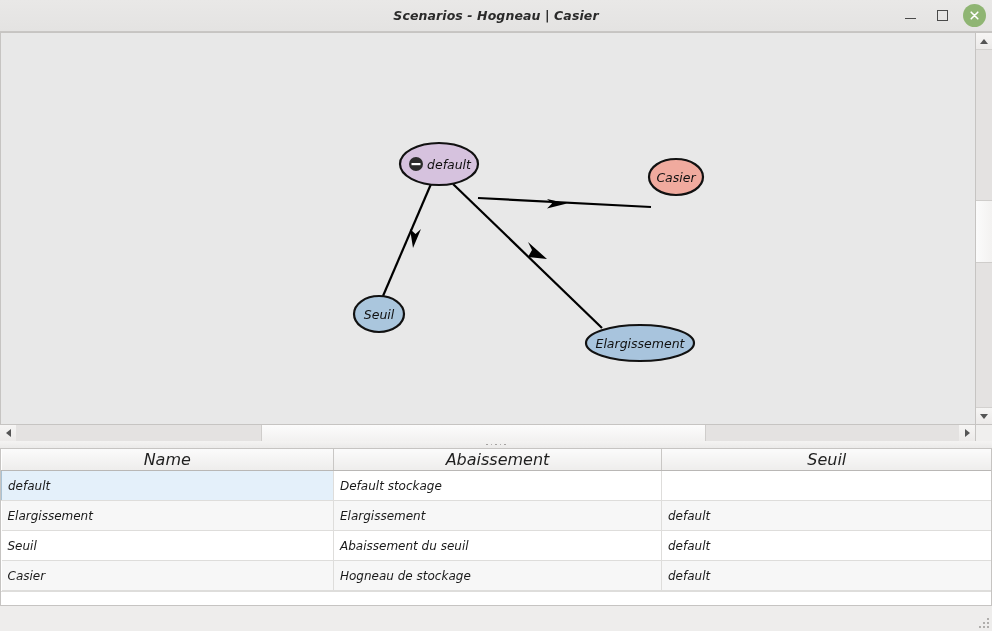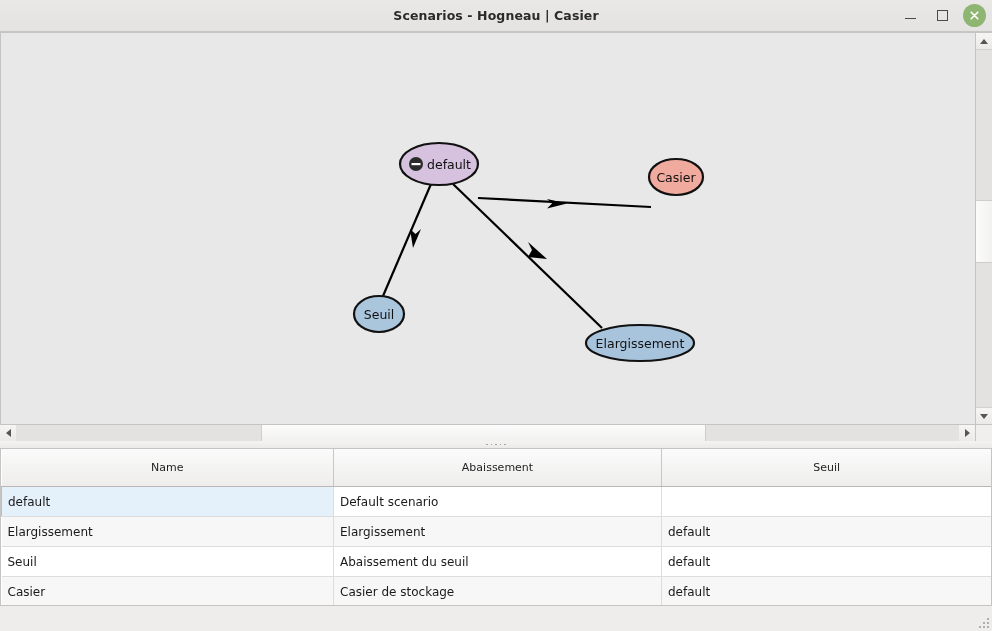--- a/index.html
+++ b/index.html
@@ -17,20 +17,21 @@
   }
 
   .window {
     position: relative;
     width: 992px;
     height: 631px;
     background: #f2f1f0;
     display: flex;
     flex-direction: column;
     box-sizing: border-box;
+    font-style: italic;
   }
 
   
   .titlebar {
     position: relative;
     height: 31px;
     min-height: 31px;
     background: linear-gradient(#e9e8e7, #e4e3e2);
     border-bottom: 1px solid #c8c6c4;
     display: flex;
@@ -250,24 +251,24 @@
     border-collapse: collapse;
     table-layout: fixed;
     font-size: 12px;
   }
   table.scenario-table th {
     height: 21px;
     background: linear-gradient(#fbfbfb, #eeedec);
     border-right: 1px solid #c9c7c5;
     border-bottom: 1px solid #b9b7b5;
     font-weight: normal;
-    font-size: 11px;
+    font-size: 16px;
     color: #1f1f1f;
     text-align: center;
-    padding: 8px;
+    padding: 0;
     cursor: default;
   }
   table.scenario-table th:last-child { border-right: none; }
   table.scenario-table td {
     height: 29px;
     padding: 0 6px;
     border-right: 1px solid #dedddb;
     border-bottom: 1px solid #dedddb;
     color: #1a1a1a;
     overflow: hidden;
@@ -443,36 +444,36 @@
       <thead>
         <tr>
           <th>Name</th>
           <th>Abaissement</th>
           <th>Seuil</th>
         </tr>
       </thead>
       <tbody>
         <tr class="row-even">
           <td class="cell-selected">default</td>
-          <td>Default scenario</td>
+          <td>Default stockage</td>
           <td></td>
         </tr>
         <tr class="row-odd">
           <td>Elargissement</td>
           <td>Elargissement</td>
           <td>default</td>
         </tr>
         <tr class="row-even">
           <td>Seuil</td>
           <td>Abaissement du seuil</td>
           <td>default</td>
         </tr>
         <tr class="row-odd">
           <td>Casier</td>
-          <td>Casier de stockage</td>
+          <td>Hogneau de stockage</td>
           <td>default</td>
         </tr>
       </tbody>
     </table>
     <div class="table-filler"></div>
   </div>
 
   <div class="statusbar">
     <span></span>
     <span class="grip">

